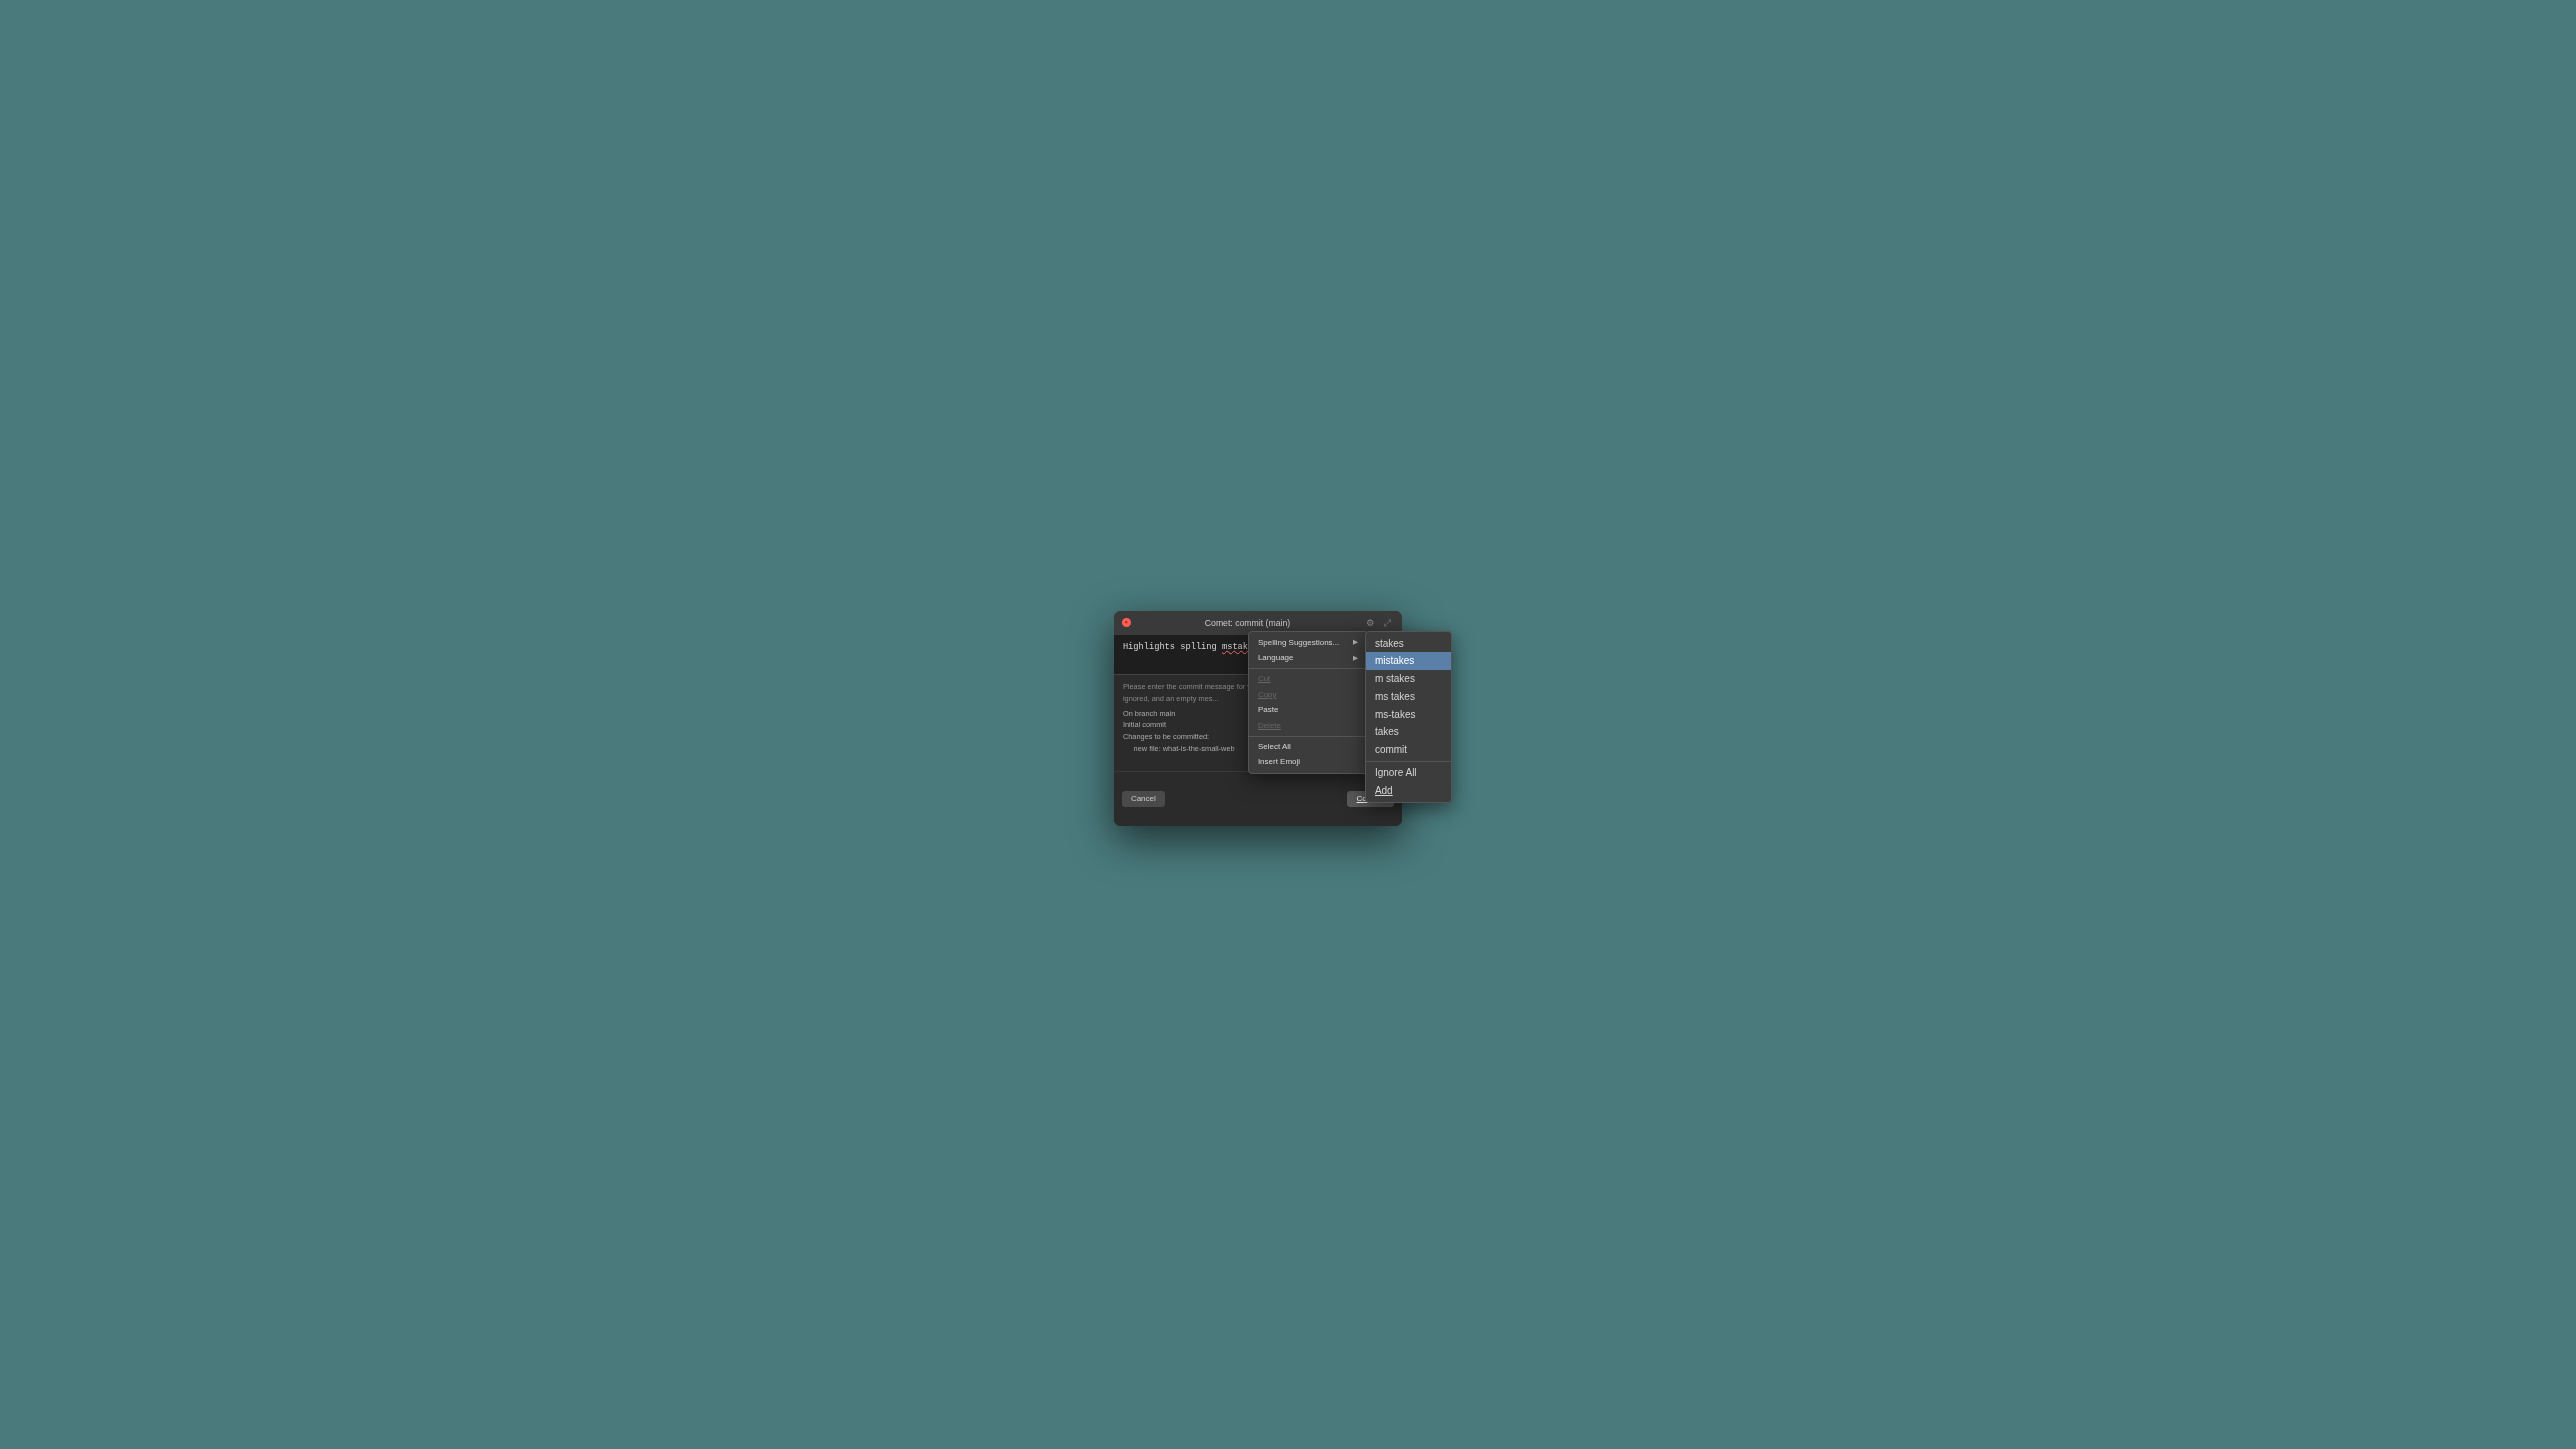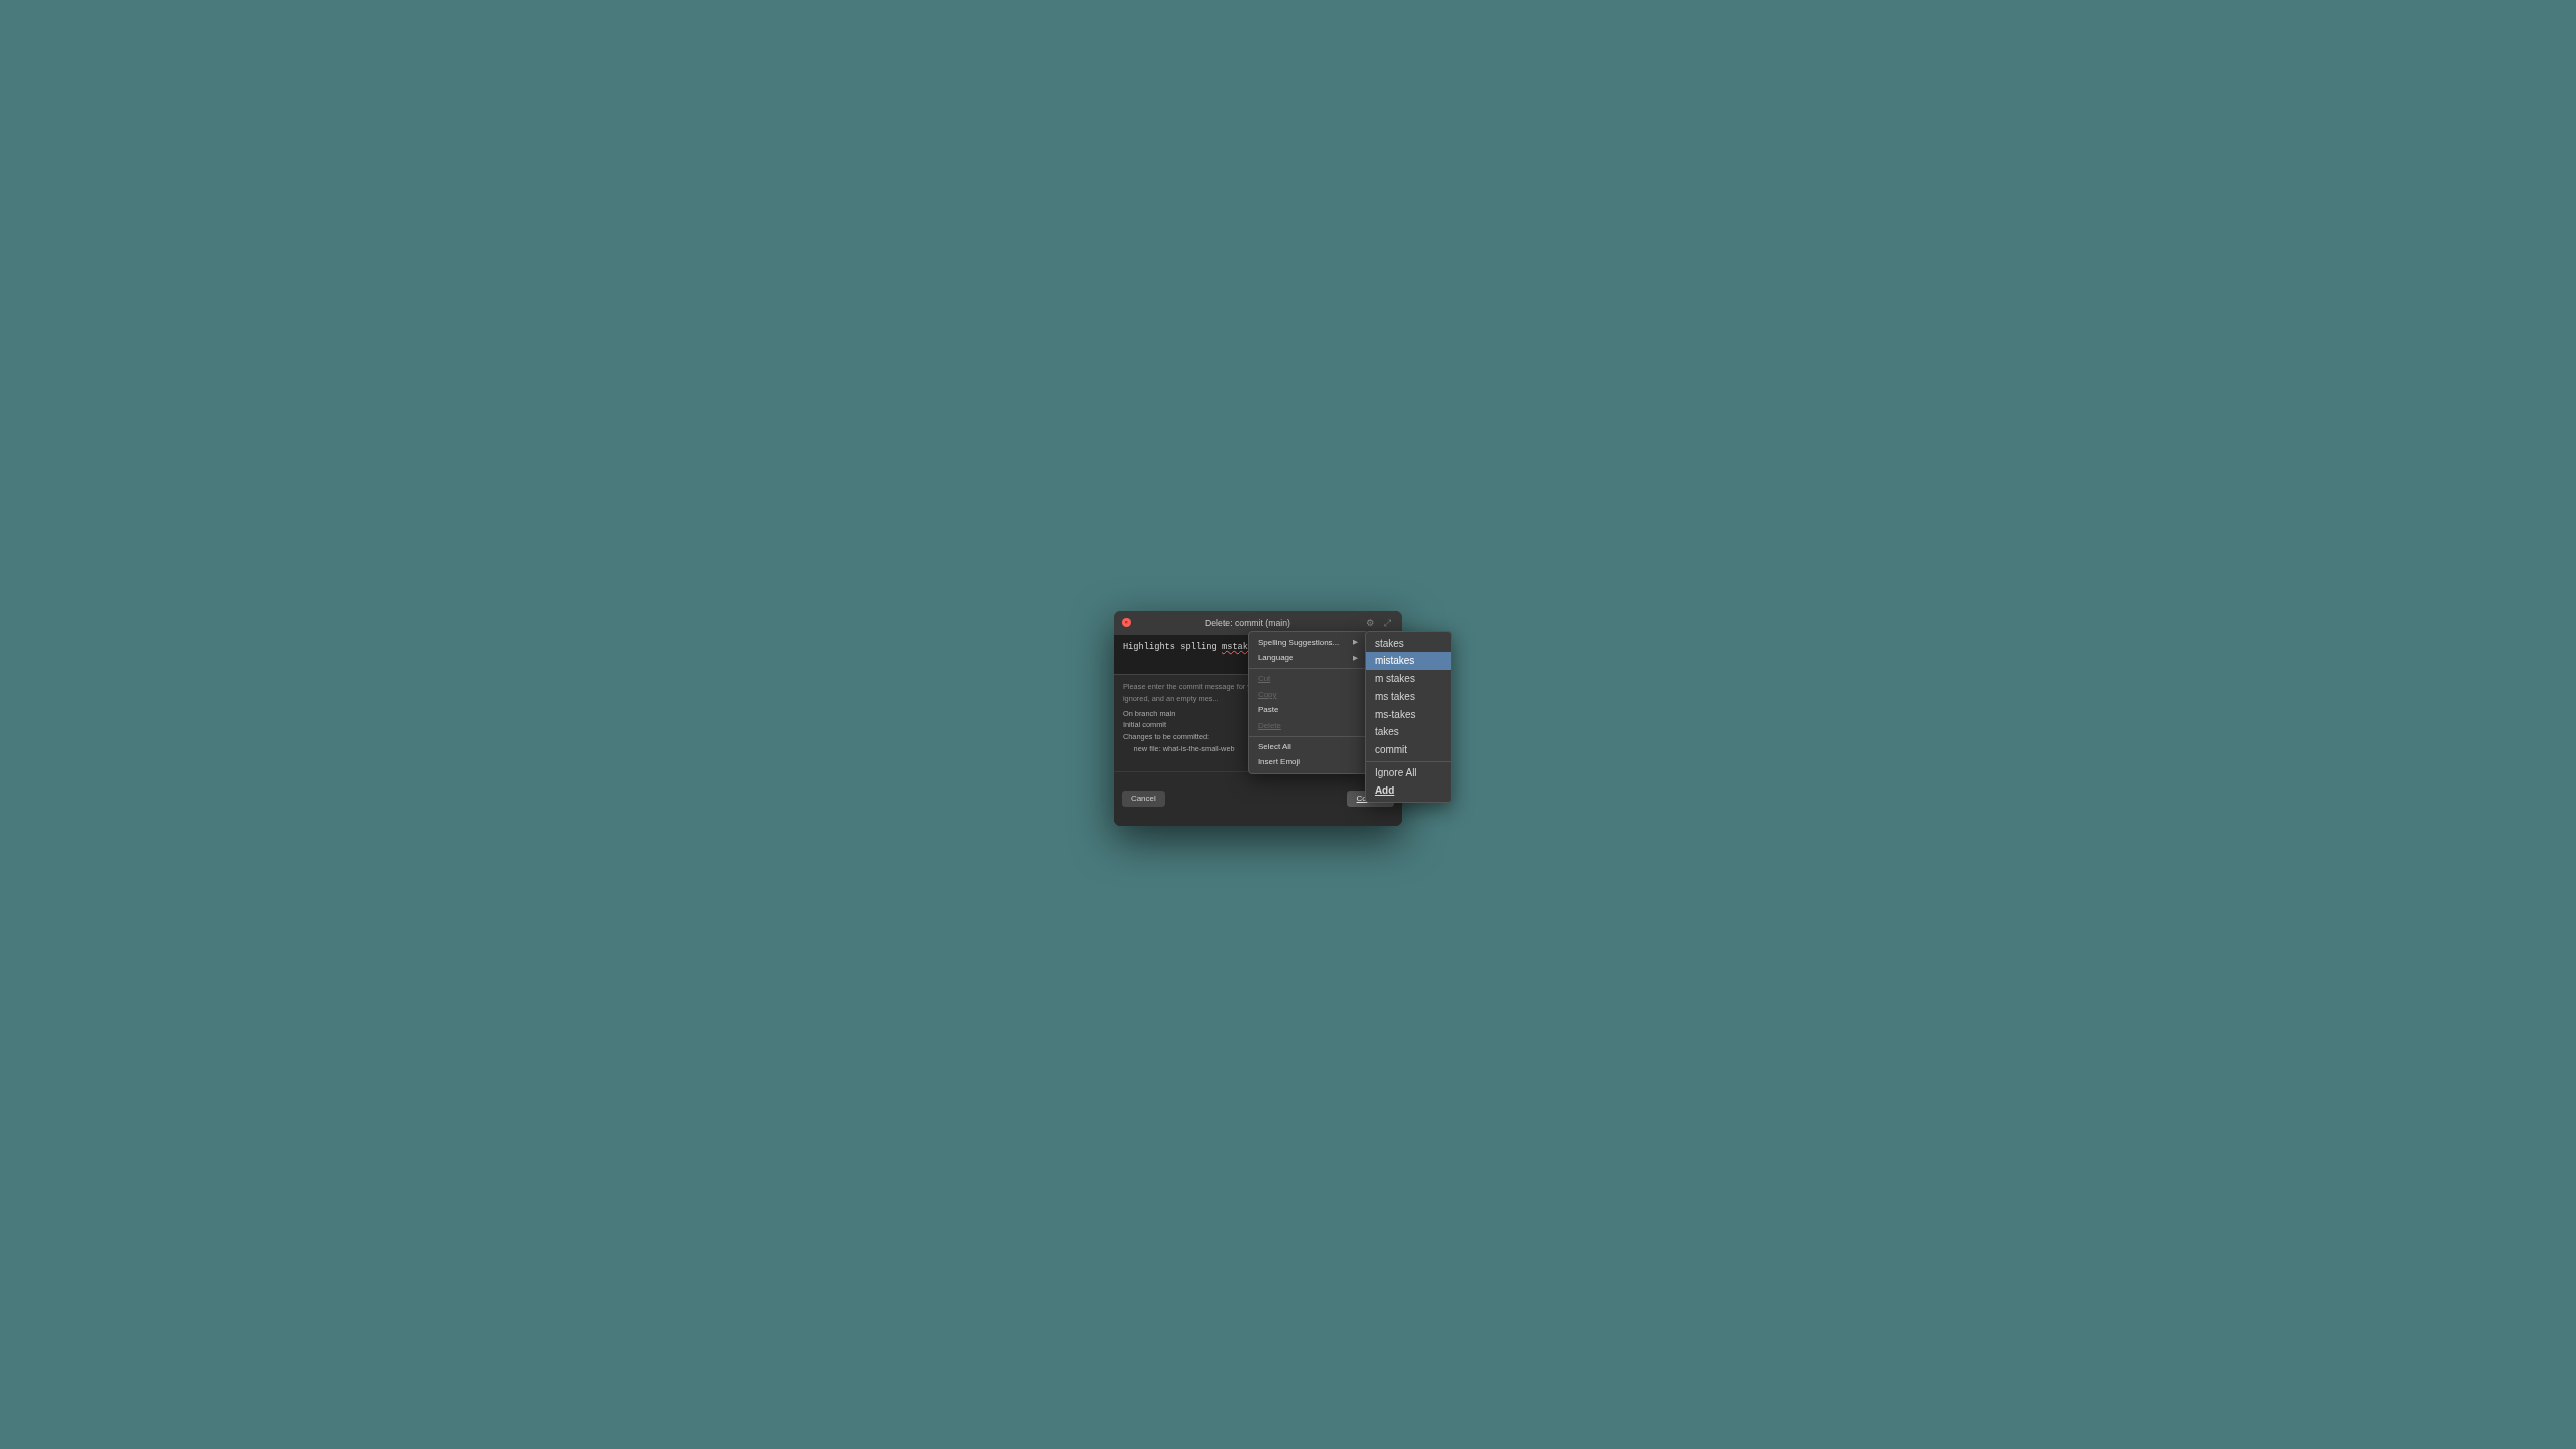--- a/index.html
+++ b/index.html
@@ -242,34 +242,33 @@
       white-space: nowrap;
     }
 
     .spelling-item.highlighted {
       background: #5a7fa8;
       color: #fff;
     }
 
     .spelling-item.underline {
       text-decoration: underline;
-      font-weight: bold;
     }
   </style>
 </head>
 <body>
 
 <div class="scene">
 
   <div class="dialog">
     <div class="dialog-titlebar">
       <div class="titlebar-left">
         <div class="close-btn">×</div>
       </div>
-      <span class="titlebar-title">Delete: commit (main)</span>
+      <span class="titlebar-title">Comet: commit (main)</span>
       <div class="titlebar-actions">
         <div class="titlebar-icon">⚙</div>
         <div class="titlebar-icon">⤢</div>
       </div>
     </div>
     <div class="dialog-body">
       <div class="commit-message-area">
         <div class="commit-message-text">
           <span>Highlights </span><span class="misspelled"></span><span>splling</span><span> </span><span class="misspelled">mstakes</span>
         </div>

